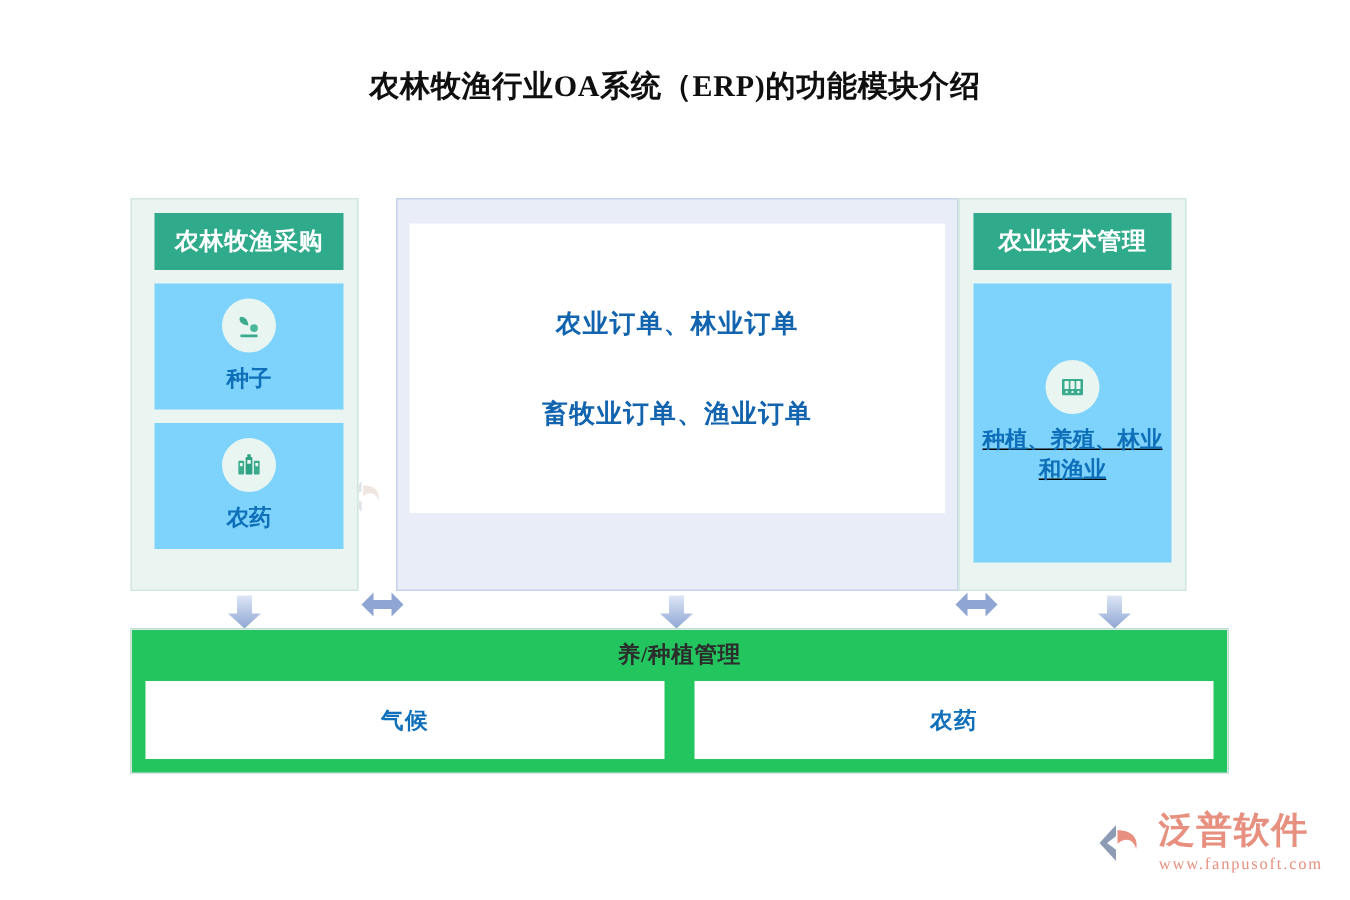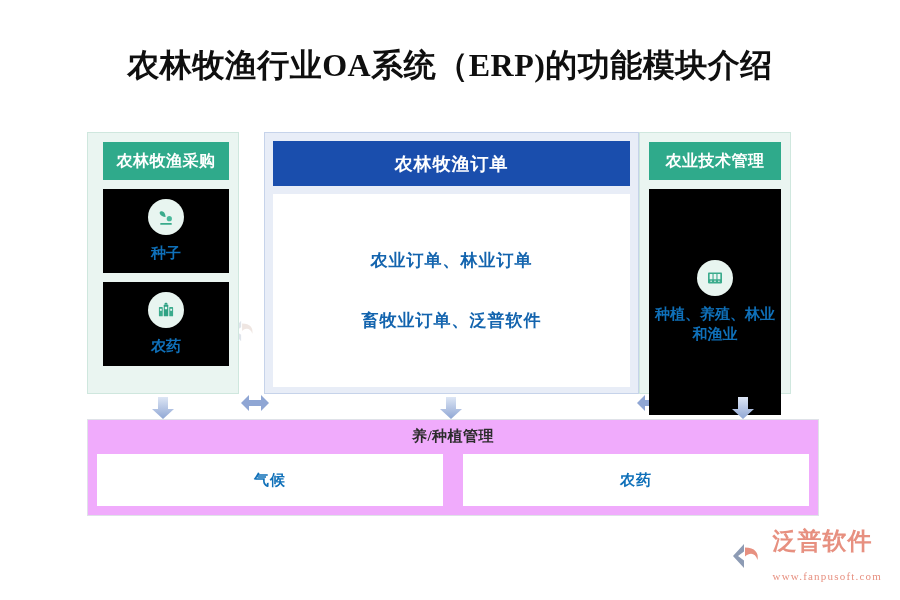--- a/index.html
+++ b/index.html
@@ -22,21 +22,21 @@
   }
 
   
   .page-title {
     position: absolute;
     top: 44px;
     left: 0;
     width: 900px;
     text-align: center;
     font-family: "Liberation Serif", "DejaVu Serif", serif;
-    font-size: 32px;
+    font-size: 20px;
     font-weight: bold;
     color: #0f0f0f;
     letter-spacing: 0.5px;
     white-space: nowrap;
   }
 
   
   .watermark {
     position: absolute;
     left: 228px;
@@ -110,30 +110,30 @@
     white-space: nowrap;
   }
 
   .panel-body {
     margin-top: 9px;
     display: flex;
     flex-direction: column;
     gap: 9px;
   }
   .tile {
-    background: #000000;
+    background: #7dd3fc;
     display: flex;
     flex-direction: column;
     align-items: center;
     justify-content: center;
     gap: 8px;
     box-sizing: border-box;
   }
   .tile.h-small { height: 84px; }
-  .tile.h-tall  { height: 226px; }
+  .tile.h-tall  { height: 186px; text-decoration: underline; }
 
   .tile-icon {
     width: 36px;
     height: 36px;
     border-radius: 50%;
     background: #e8f5f0;
     display: flex;
     align-items: center;
     justify-content: center;
     flex: none;
@@ -212,21 +212,21 @@
   .down-arrow.d2 { left: 438px; }
   .down-arrow.d3 { left: 730px; }
 
   
   .bottom-panel {
     position: absolute;
     left: 87px;
     top: 419px;
     width: 732px;
     height: 97px;
-    background: #f0abfc;
+    background: #22c55e;
     border: 1px solid #dfe2e8;
     box-sizing: border-box;
     padding: 7px 9px 9px 9px;
   }
   .bottom-title {
     height: 22px;
     text-align: center;
     font-family: "Liberation Serif", "DejaVu Serif", serif;
     font-size: 15px;
     font-weight: bold;
@@ -273,21 +273,21 @@
     line-height: 1;
   }
   .brand-cn {
     font-size: 24px;
     font-weight: bold;
     color: #e79080;
     font-family: "Liberation Sans", sans-serif;
     letter-spacing: 1px;
   }
   .brand-en {
-    margin-top: 18px;
+    margin-top: 5px;
     font-size: 11px;
     color: #e79080;
     font-family: "Liberation Serif", serif;
     letter-spacing: 1.2px;
     text-align: center;
   }
 </style>
 </head>
 <body>
 
@@ -343,24 +343,23 @@
       </div>
     </div>
 
     <span class="bi-arrow a-left">
       <svg viewBox="0 0 30 26" width="30" height="26" aria-hidden="true">
         <path d="M1 13 L9 5 L9 10 L21 10 L21 5 L29 13 L21 21 L21 16 L9 16 L9 21 Z" fill="#8fa6d4"></path>
       </svg>
     </span>
 
     <div class="center-panel">
-      <div class="panel-head-blue">农林牧渔订单</div>
       <div class="center-body">
         <div class="center-line">农业订单、林业订单</div>
-        <div class="center-line">畜牧业订单、泛普软件</div>
+        <div class="center-line">畜牧业订单、渔业订单</div>
       </div>
     </div>
 
     <span class="bi-arrow a-right">
       <svg viewBox="0 0 30 26" width="30" height="26" aria-hidden="true">
         <path d="M1 13 L9 5 L9 10 L21 10 L21 5 L29 13 L21 21 L21 16 L9 16 L9 21 Z" fill="#8fa6d4"></path>
       </svg>
     </span>
 
     <div class="side-panel right">

